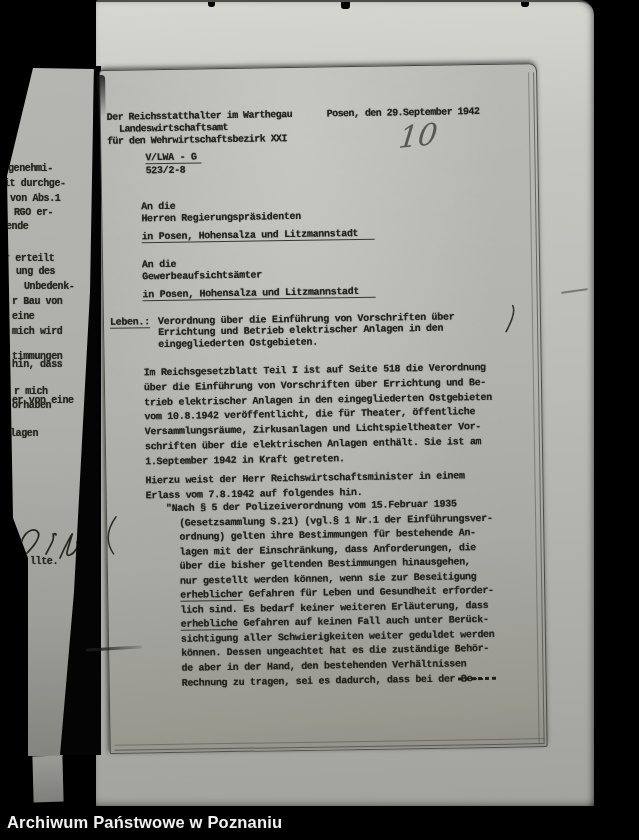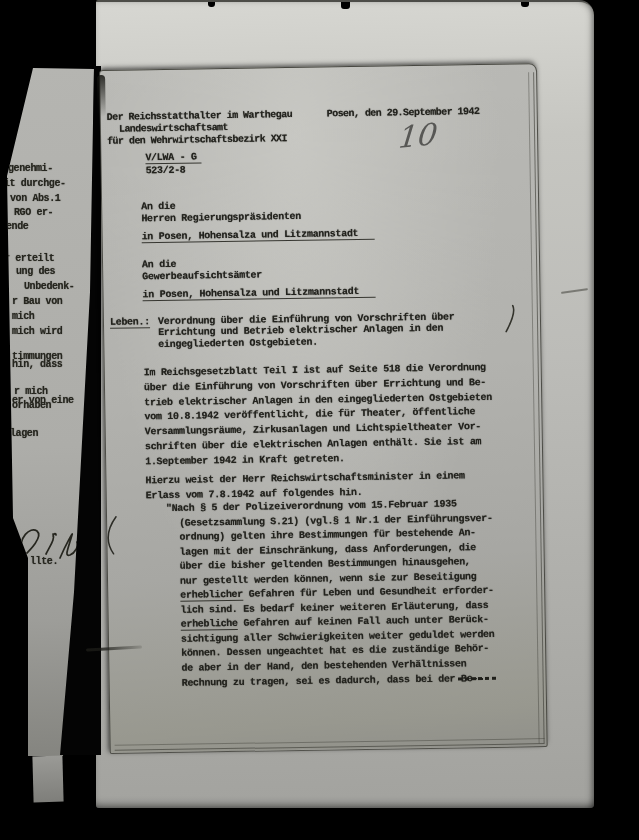--- a/index.html
+++ b/index.html
@@ -68,21 +68,21 @@
   <div class="strip">
     <span class="frag" style="left:4px;top:97px">genehmi-</span>
     <span class="frag" style="left:0;top:112px">it durchge-</span>
     <span class="frag" style="left:6px;top:127px">von Abs.1</span>
     <span class="frag" style="left:10px;top:141px">RGO er-</span>
     <span class="frag" style="left:2px;top:155px">ende</span>
     <span class="frag" style="left:0;top:187px">r erteilt</span>
     <span class="frag" style="left:12px;top:200px">ung des</span>
     <span class="frag" style="left:20px;top:215px">Unbedenk-</span>
     <span class="frag" style="left:8px;top:230px">r Bau von</span>
-    <span class="frag" style="left:8px;top:245px">mich</span>
+    <span class="frag" style="left:8px;top:245px">eine</span>
     <span class="frag" style="left:8px;top:260px">mich wird</span>
     <span class="frag" style="left:8px;top:285px">timmungen</span>
     <span class="frag" style="left:8px;top:293px">hin, dass</span>
     <span class="frag" style="left:10px;top:320px">r mich</span>
     <span class="frag" style="left:8px;top:334px">orhaben</span>
     <span class="frag" style="left:8px;top:329px">er von eine</span>
     <span class="frag" style="left:6px;top:362px">lagen</span>
     <svg class="abs" style="left:12px;top:456px" width="72" height="42">
       <path d="M6,30 C2,16 14,4 21,9 C28,15 12,30 7,35 M30,32 C35,22 39,17 37,12 M37,14 c1,-3 3,-3 3,-1 M44,36 C50,22 58,8 56,13 C52,27 48,35 54,33 C59,31 63,24 61,20" fill="none" stroke="#26261f" stroke-width="1.7" stroke-linecap="round"></path>
     </svg>
@@ -159,14 +159,17 @@
 
     <svg class="abs" style="left:-5px;top:444px" width="18" height="42">
       <path d="M14,2 C5,14 3,27 11,39" fill="none" stroke="#2c2c26" stroke-width="1.5" stroke-linecap="round"></path>
     </svg>
   </div>
 
   <div class="pencildash"></div>
 
   <div class="faintdash"></div>
 
+  <div class="caption">
+    <span>Archiwum Państwowe w Poznaniu</span>
+  </div>
 
 </div>
 
 </body></html>

